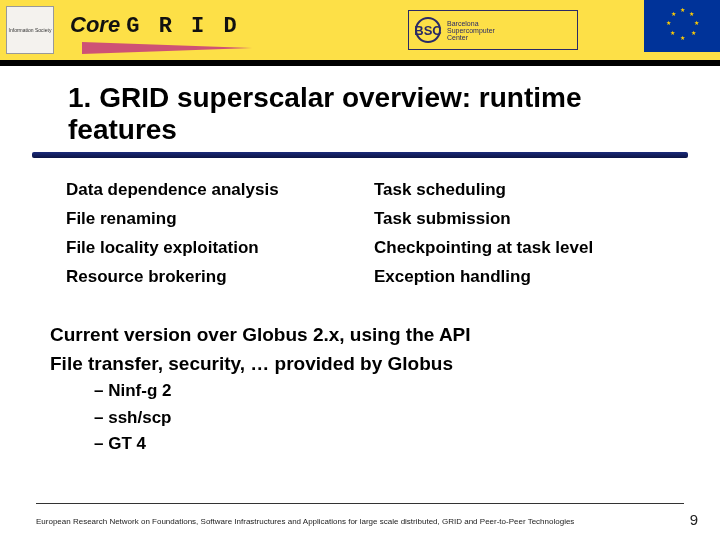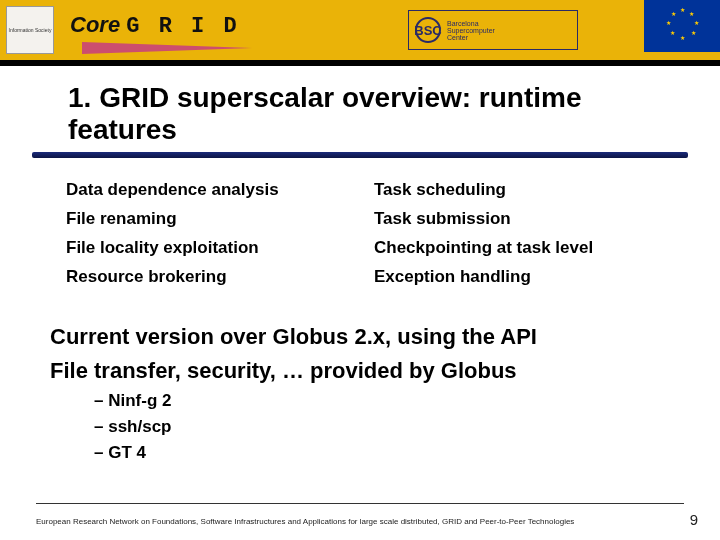--- a/index.html
+++ b/index.html
@@ -8,21 +8,21 @@
     height: 540px;
     font-family: Arial, Helvetica, sans-serif;
     background: #fff;
     position: relative;
     overflow: hidden;
   }
   .header {
     width: 100%;
     height: 64px;
     position: relative;
-    background: #eab308;
+    background: #fde047;
   }
   .logo-left {
     position: absolute;
     left: 6px; top: 6px;
     width: 48px; height: 48px;
     border: 1px solid #999;
     font-size: 5px;
     display: flex; align-items: center; justify-content: center;
     text-align: center;
     color: #333;
@@ -115,21 +115,21 @@
     font-weight: bold;
     color: #000;
     line-height: 1.7;
   }
 
   .lower {
     margin-top: 28px;
     padding: 0 50px;
   }
   .line {
-    font-size: 22px;
+    font-size: 19px;
     font-weight: bold;
     line-height: 1.55;
   }
   .sub {
     padding-left: 44px;
     font-size: 17px;
     font-weight: bold;
     line-height: 1.55;
   }
   .sub::before { content: "– "; }

